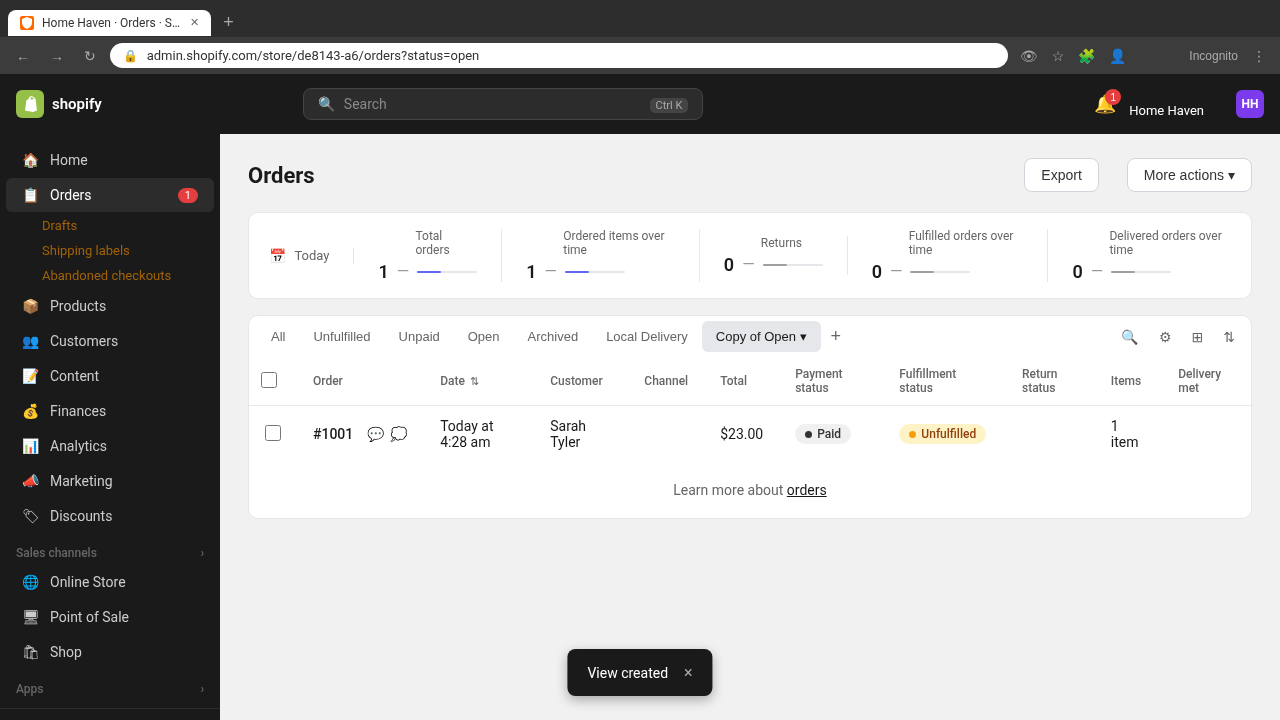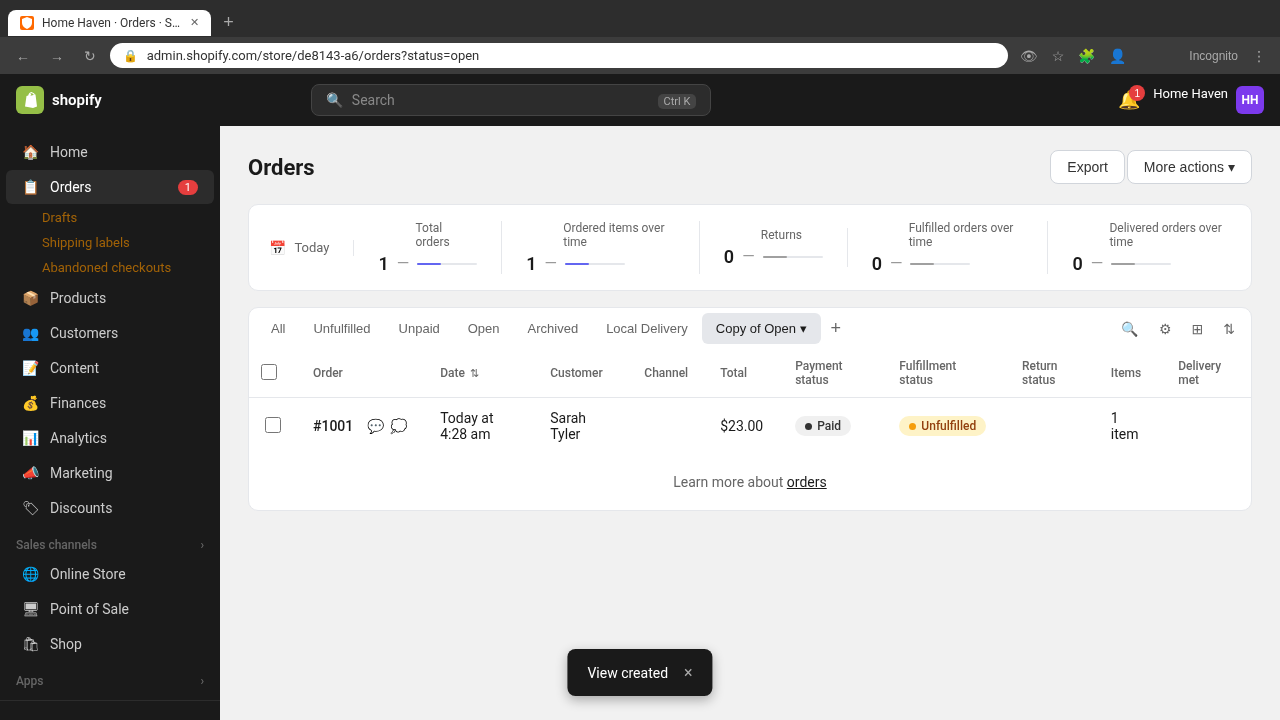--- a/index.html
+++ b/index.html
@@ -16,50 +16,50 @@
     .nav-btn { background: none; border: none; color: #aaa; cursor: pointer; font-size: 14px; padding: 4px 6px; }
     .address-bar { flex: 1; background: #fff; border-radius: 20px; padding: 5px 14px; font-size: 13px; color: #333; display: flex; align-items: center; gap: 8px; }
     .address-bar .lock-icon { color: #666; font-size: 12px; }
     .browser-actions { display: flex; gap: 6px; align-items: center; }
     .browser-action-btn { background: none; border: none; color: #aaa; cursor: pointer; font-size: 14px; padding: 4px; }
 
     
     .app { display: flex; flex: 1; overflow: hidden; }
 
     
-    .shopify-header { background: #1a1a1a; display: flex; align-items: center; padding: 0 16px; height: 52px; gap: 12px; }
+    .shopify-header { background: #1a1a1a; display: flex; align-items: center; padding: 0 16px; height: 60px; gap: 12px; }
     .shopify-logo { display: flex; align-items: center; gap: 8px; color: #fff; font-size: 16px; font-weight: 600; }
     .logo-icon { width: 28px; height: 28px; background: #95bf47; border-radius: 6px; display: flex; align-items: center; justify-content: center; color: #fff; font-weight: bold; font-size: 14px; }
     .search-bar { flex: 1; max-width: 400px; background: #2c2c2c; border: 1px solid #444; border-radius: 8px; padding: 7px 14px; display: flex; align-items: center; gap: 8px; color: #999; font-size: 14px; margin: 0 auto; }
     .search-kbd { background: #444; border-radius: 5px; padding: 1px 6px; font-size: 11px; color: #aaa; }
     .header-right { display: flex; align-items: center; gap: 12px; margin-left: auto; }
     .notif-btn { position: relative; background: none; border: none; color: #ccc; cursor: pointer; font-size: 18px; }
     .notif-badge { position: absolute; top: -4px; right: -4px; background: #e53e3e; color: #fff; border-radius: 50%; width: 16px; height: 16px; font-size: 10px; display: flex; align-items: center; justify-content: center; }
-    .store-badge { display: flex; align-items: flex-start; gap: 8px; color: #fff; font-size: 13px; cursor: pointer; }
-    .store-avatar { width: 28px; height: 28px; background: #7c3aed; border-radius: 6px; display: flex; align-items: center; justify-content: center; color: #fff; font-size: 12px; font-weight: bold; }
+    .store-badge { display: flex; align-items: flex-end; gap: 8px; color: #fff; font-size: 13px; cursor: pointer; }
+    .store-avatar { width: 28px; height: 28px; background: #7c3aed; border-radius: 6px; display: flex; align-items: center; justify-content: center; color: #fff; font-size: 12px; font-weight: bold; margin-left: 24px; }
 
     
     .sidebar { width: 220px; background: #1a1a1a; overflow-y: auto; display: flex; flex-direction: column; }
     .sidebar-nav { flex: 1; padding: 8px 0; }
     .sidebar-item { display: flex; align-items: center; gap: 10px; padding: 8px 16px; color: #ccc; font-size: 14px; cursor: pointer; border-radius: 6px; margin: 1px 6px; }
     .sidebar-item.active { background: #2c2c2c; color: #fff; }
     .sidebar-item .icon { width: 18px; height: 18px; display: flex; align-items: center; justify-content: center; flex-shrink: 0; }
     .sidebar-item .badge { margin-left: auto; background: #e53e3e; color: #fff; border-radius: 10px; padding: 1px 7px; font-size: 11px; }
     .sidebar-sub { padding-left: 42px; }
     .sidebar-sub-item { display: block; padding: 5px 16px 5px 0; color: #a16207; font-size: 13px; cursor: pointer; border-radius: 4px; }
     .sidebar-section-label { padding: 12px 16px 4px; color: #666; font-size: 12px; font-weight: 500; display: flex; align-items: center; justify-content: space-between; }
     .sidebar-section-label .expand-icon { cursor: pointer; }
     .sidebar-footer { padding: 8px 0; border-top: 1px solid #2c2c2c; }
 
     
     .main { flex: 1; overflow-y: auto; background: #f1f1f1; }
     .page-content { padding: 24px 28px; }
     .page-header { display: flex; align-items: center; justify-content: space-between; margin-bottom: 20px; }
     .page-title { font-size: 22px; font-weight: 700; color: #1a1a1a; }
-    .page-actions { display: flex; gap: 2px; padding-left: 19px; }
+    .page-actions { display: flex; gap: 28px; padding-left: 19px; }
     .btn { padding: 8px 16px; border-radius: 8px; font-size: 14px; font-weight: 500; cursor: pointer; border: 1px solid transparent; }
     .btn-secondary { background: #fff; border-color: #d1d5db; color: #333; }
     .btn-actions { background: #fff; border-color: #d1d5db; color: #333; display: flex; align-items: center; gap: 4px; }
     .btn-primary { background: #1a1a1a; color: #fff; }
 
     
     .stats-bar { background: #fff; border: 1px solid #e5e7eb; border-radius: 10px; display: flex; align-items: center; padding: 16px 20px; margin-bottom: 16px; gap: 0; }
     .stat-date { display: flex; align-items: center; gap: 8px; color: #666; font-size: 13px; padding-right: 24px; border-right: 1px solid #e5e7eb; margin-right: 24px; }
     .stat-item { display: flex; flex-direction: column; gap: 4px; padding-right: 24px; margin-right: 24px; border-right: 1px solid #e5e7eb; }
     .stat-item:last-child { border-right: none; margin-right: 0; padding-right: 0; }

